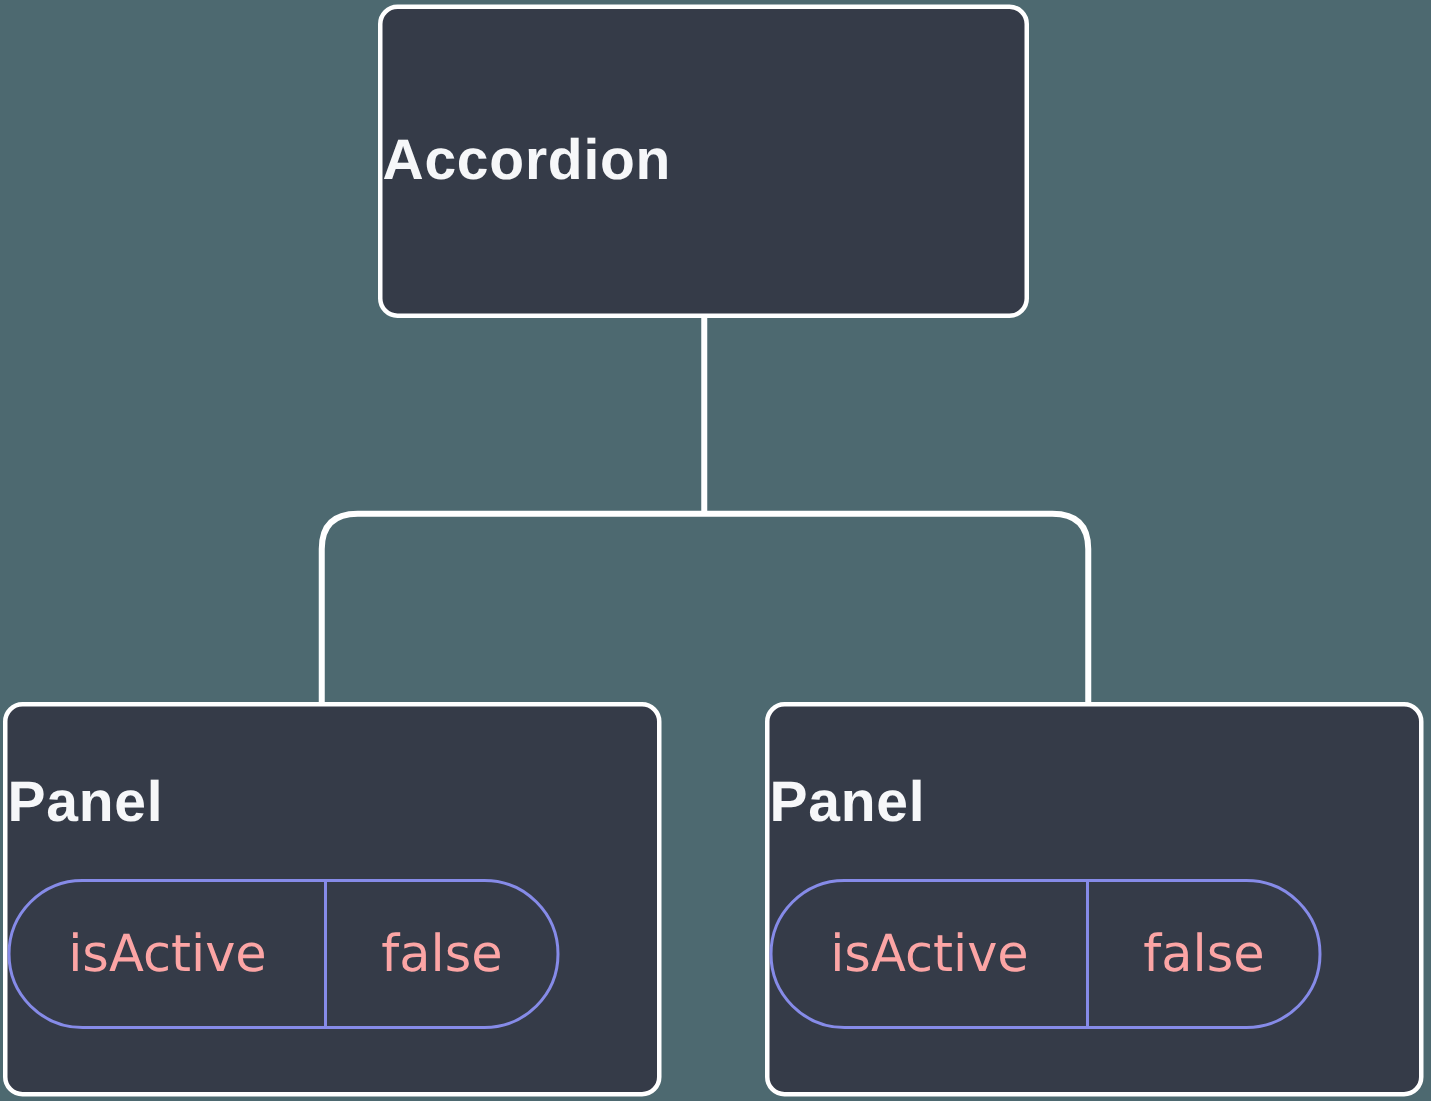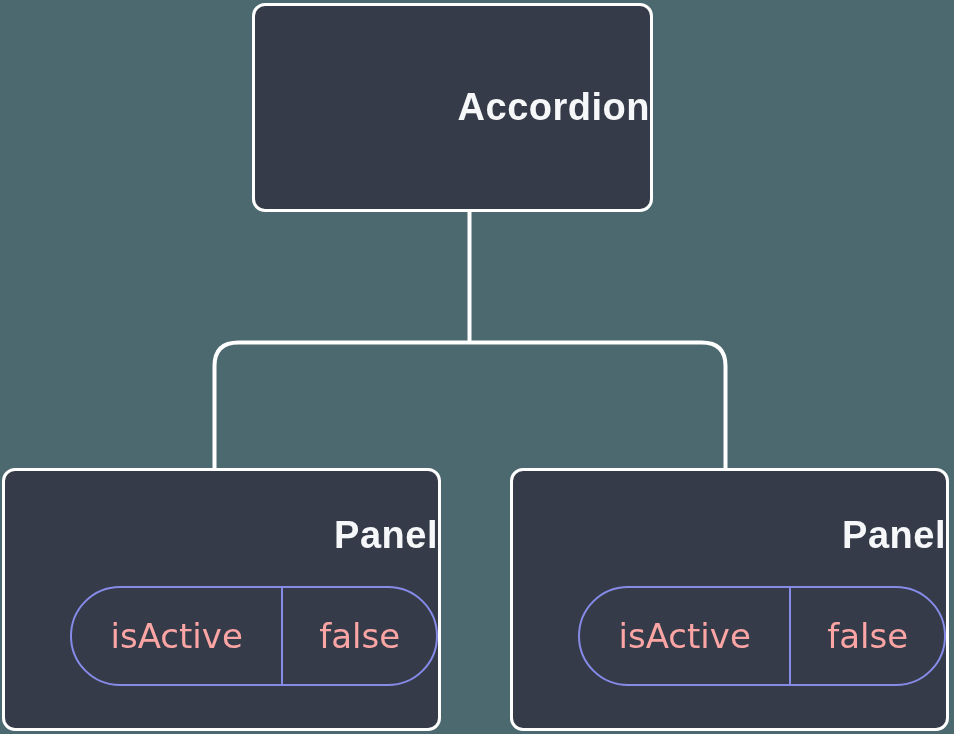--- a/index.html
+++ b/index.html
@@ -24,41 +24,41 @@
   }
   .node {
     position: absolute;
     background: #353b48;
     border: 3.5px solid #ffffff;
     box-sizing: border-box;
   }
   .root-node {
     left: 252px;
     top: 3px;
-    width: 401px;
+    width: 434px;
     height: 209px;
     border-radius: 13px;
     display: flex;
     align-items: center;
-    justify-content: flex-end;
+    justify-content: flex-start;
   }
   .node-label {
     color: #f6f7f9;
     font-size: 38px;
     font-weight: 700;
     letter-spacing: 0.5px;
   }
   .panel-node {
     top: 468px;
     width: 439px;
     height: 263px;
     border-radius: 13px;
     display: flex;
     flex-direction: column;
-    align-items: flex-end;
+    align-items: flex-start;
     justify-content: center;
     gap: 29px;
   }
   .panel-left  { left: 2px; }
   .panel-right { left: 510px; }
   .state-pill {
     width: 368px;
     height: 100px;
     border: 2px solid #868be8;
     border-radius: 50px;

